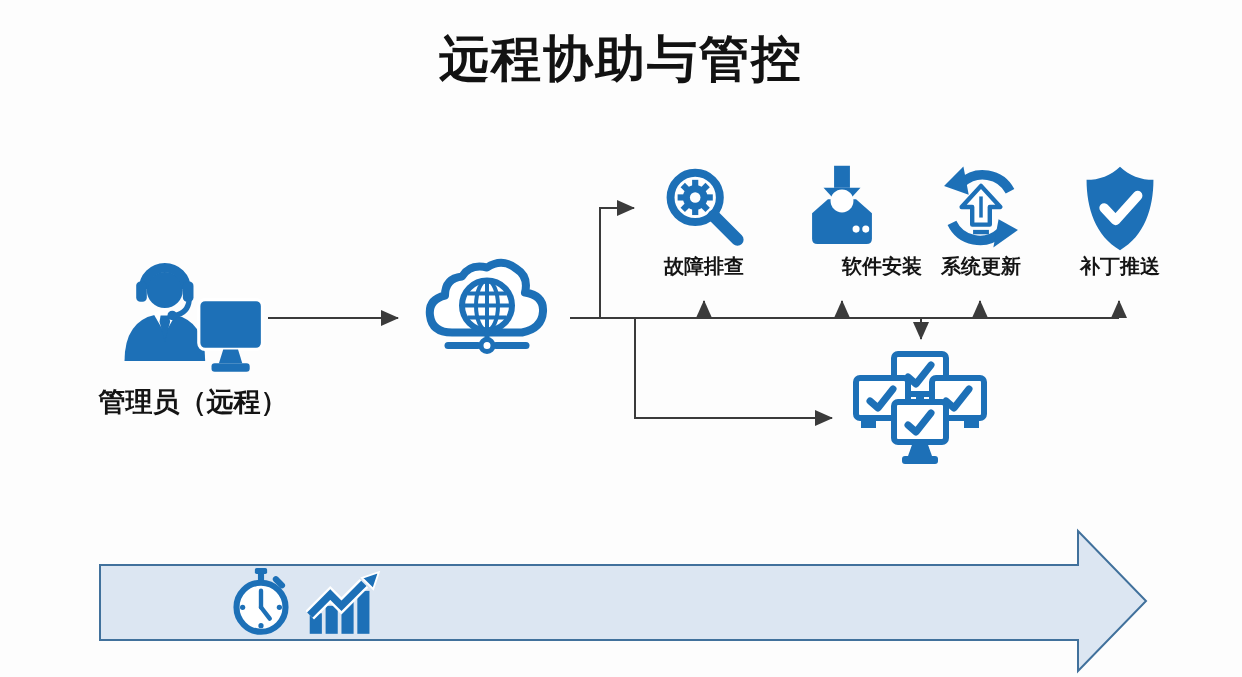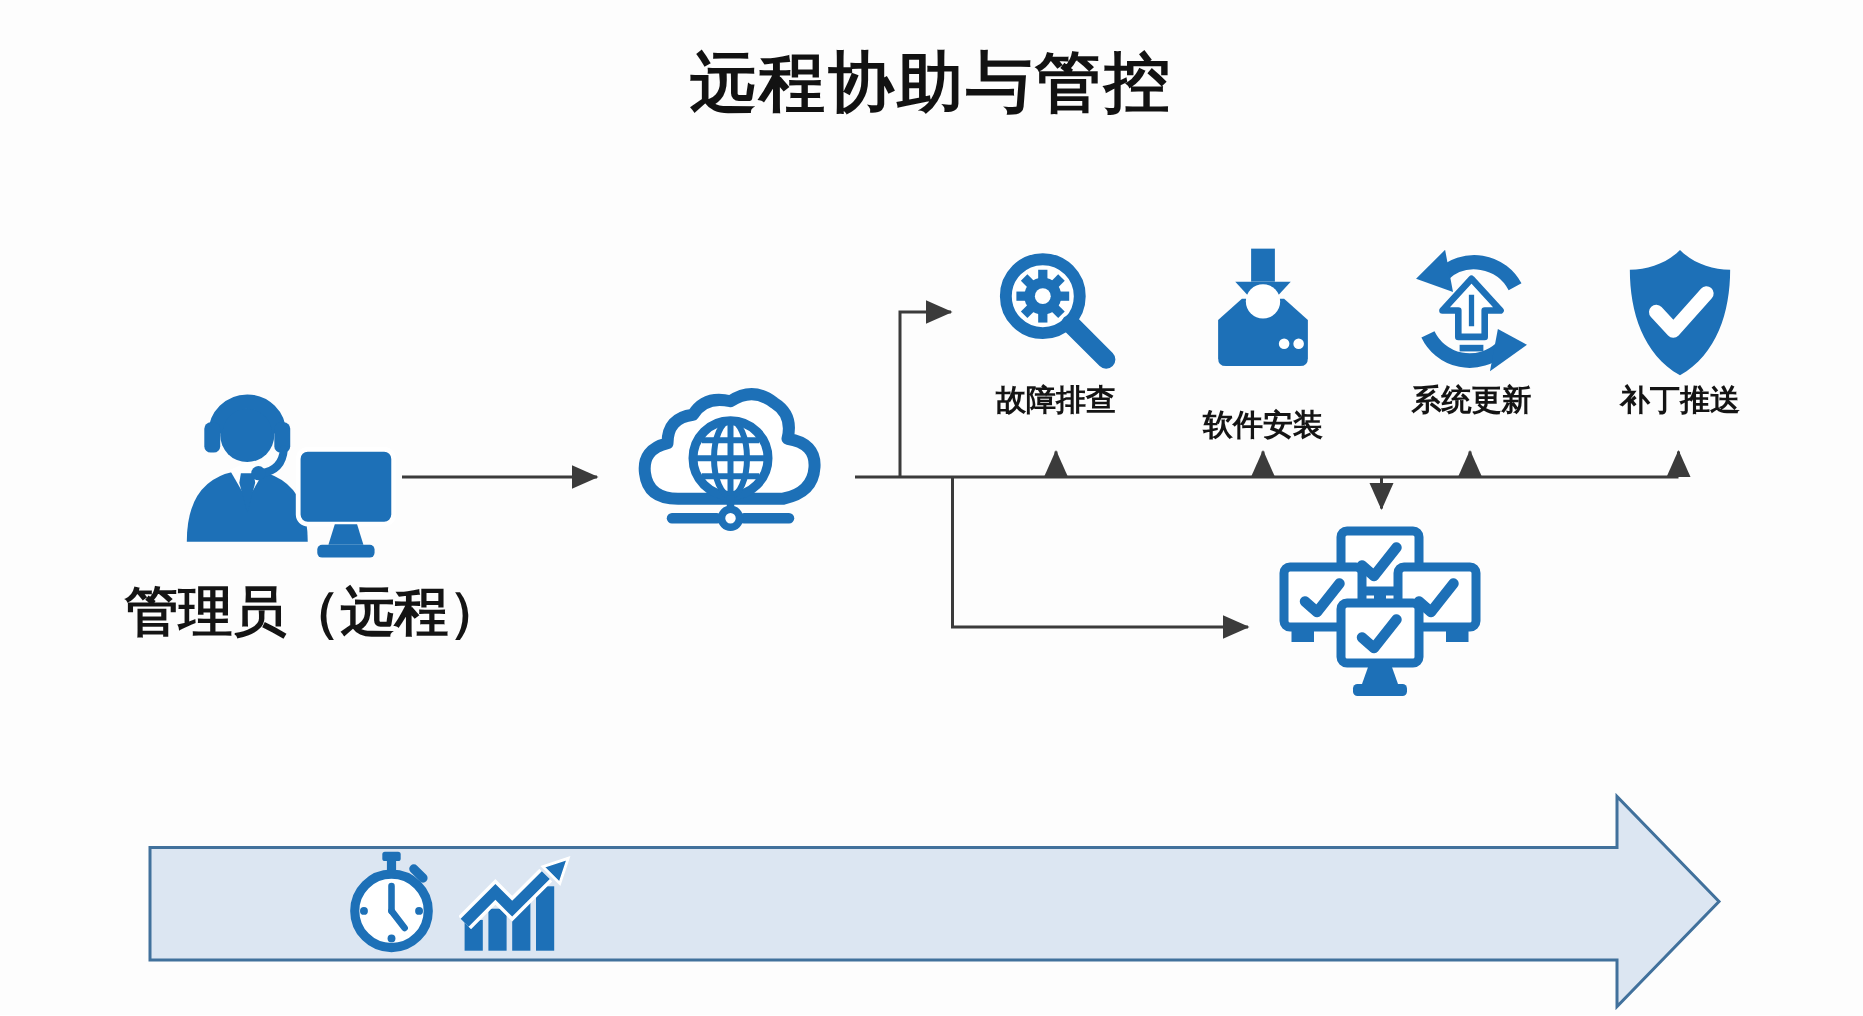--- a/index.html
+++ b/index.html
@@ -1,20 +1,20 @@
 <!DOCTYPE html>
 <html><head>
 <meta charset="utf-8">
 <style>
   html,body{margin:0;padding:0;background:#ffffff;}
   .stage{position:relative;width:1242px;height:677px;background:#fdfdfd;
          font-family:"Liberation Sans",sans-serif;overflow:hidden;}
   .title{position:absolute;left:0;top:26px;width:100%;text-align:center;
-         font-size:44px;font-weight:900;color:#121212;letter-spacing:2px;}
-  .label{position:absolute;text-align:center;font-weight:800;font-size:36px;
+         font-size:50px;font-weight:900;color:#121212;letter-spacing:2px;}
+  .label{position:absolute;text-align:center;font-weight:800;font-size:27px;
          color:#141414;white-space:nowrap;}
   .feature-label{font-size:20px;}
   .banner-text{position:absolute;left:402px;top:565px;width:690px;height:75px;
          line-height:75px;font-size:31px;font-weight:800;color:#151515;white-space:nowrap;}
   svg{position:absolute;display:block;}
   .overlay{left:0;top:0;}
 </style>
 </head>
 <body>
 
@@ -119,21 +119,21 @@
   <svg style="left:798px;top:163px;" width="88" height="90" viewBox="0 0 100 100">
     <g fill="#1d70b7">
       <rect x="41" y="2" width="18" height="25"></rect>
       <polygon points="29,27 71,27 50,50"></polygon>
       <path d="M16,56 L34,40 L66,40 L84,56 L84,85 Q84,91 78,91 L22,91 Q16,91 16,85 Z"></path>
     </g>
     <circle cx="50" cy="42" r="13" fill="#ffffff"></circle>
     <circle cx="66" cy="74" r="4" fill="#ffffff"></circle>
     <circle cx="77" cy="74" r="4" fill="#ffffff"></circle>
   </svg>
-  <div class="label feature-label" style="left:762px;top:270px;width:160px;">软件安装</div>
+  <div class="label feature-label" style="left:762px;top:253px;width:160px;text-align:right;">软件安装</div>
 
   <svg style="left:937px;top:161px;" width="88" height="92" viewBox="0 0 100 100">
     <g stroke="#1d70b7" fill="none">
       <path d="M83,32 A35,35 0 0 0 28,23" stroke-width="11"></path>
       <path d="M17,68 A35,35 0 0 0 72,79" stroke-width="11"></path>
     </g>
     <g fill="#1d70b7">
       <polygon points="30,4 8,26 36,36"></polygon>
       <polygon points="70,64 92,76 64,96"></polygon>
     </g>

